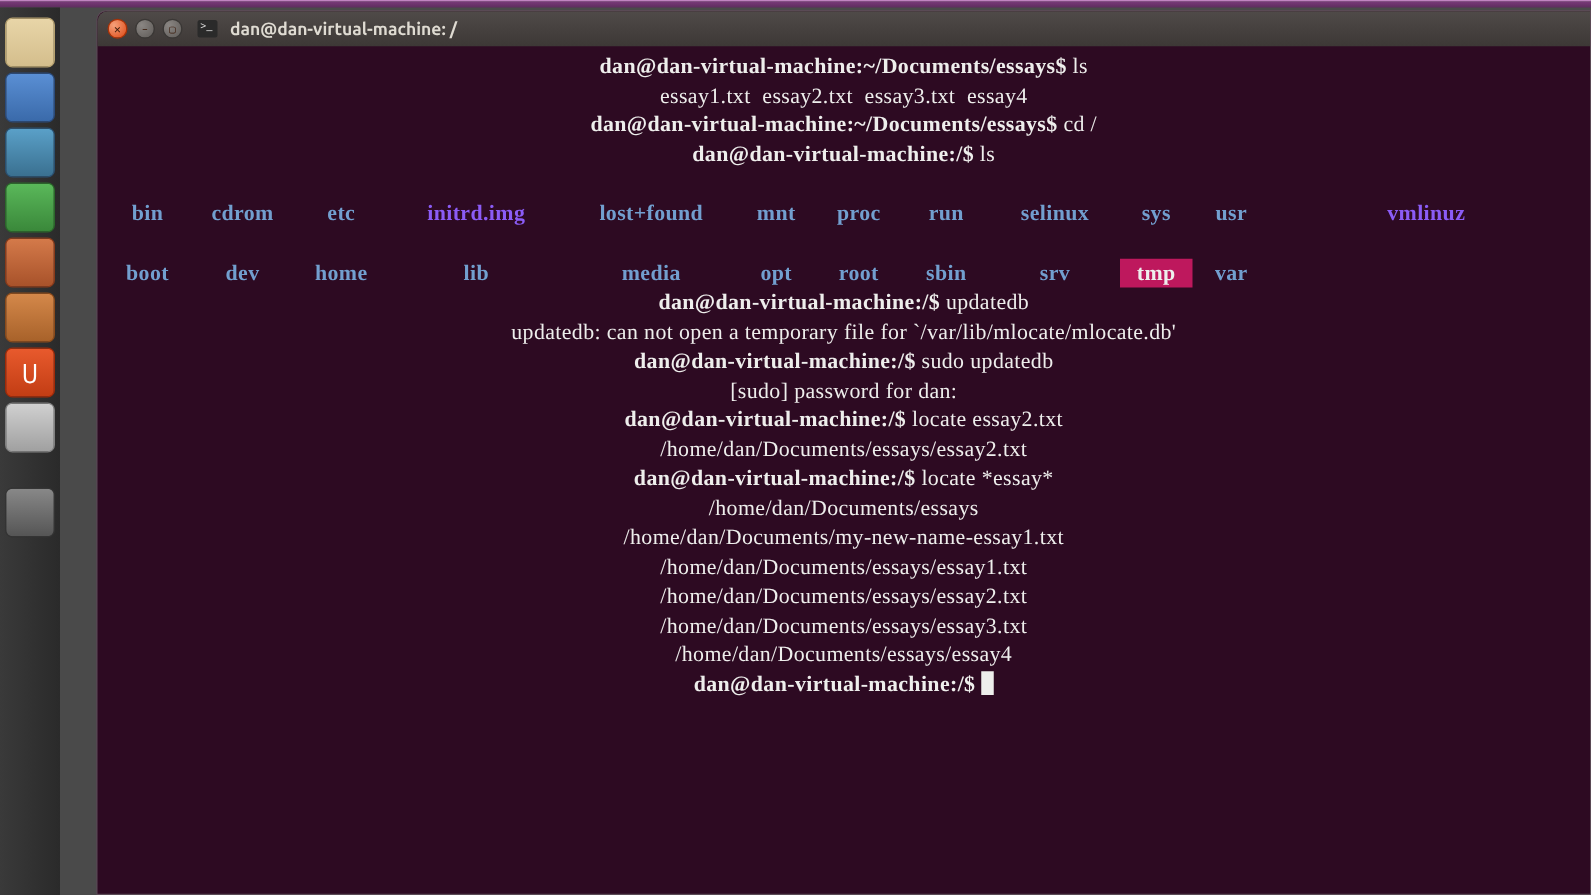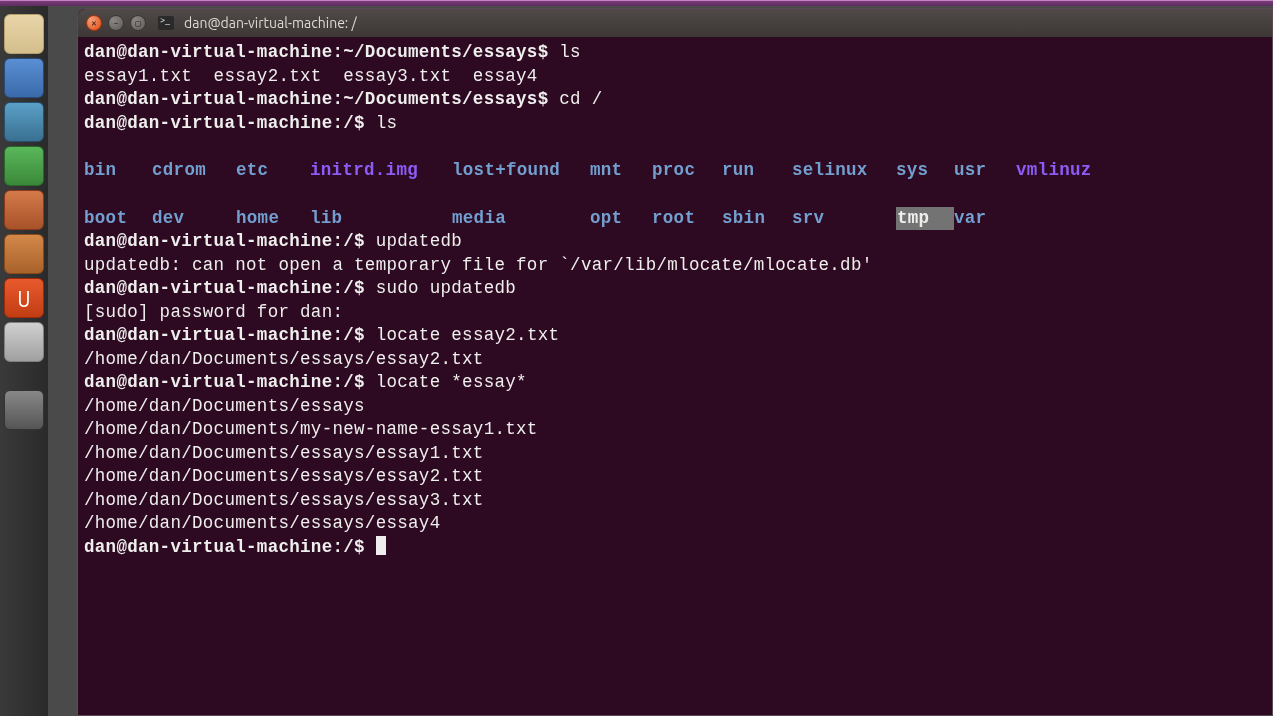--- a/index.html
+++ b/index.html
@@ -73,38 +73,39 @@
     color: #3a1a0a;
   }
   .btn-close { background: radial-gradient(circle at 30% 30%, #f5a07a, #dd4814); border:1px solid #a83208; }
   .btn-min   { background: radial-gradient(circle at 30% 30%, #8a8683, #5f5b58); border:1px solid #3a3735; }
   .btn-max   { background: radial-gradient(circle at 30% 30%, #8a8683, #5f5b58); border:1px solid #3a3735; }
   .title-icon { width:16px; height:14px; background:#2a2a2a; border-radius:2px; margin-left:6px; position:relative; }
   .title-icon::after { content:">_"; position:absolute; left:2px; top:-1px; color:#ddd; font-size:9px; }
   .title-text {
     color: #dfdbd2;
     font-size: 14px;
-    font-weight: normal;
+    font-weight: bold;
     margin-left: 4px;
     font-family: Ubuntu, sans-serif;
   }
   .terminal-body {
     padding: 4px 6px;
     font-size: 17.5px;
     line-height: 23.5px;
     color: #eeeeec;
     white-space: pre;
-    font-family: Liberation Mono, monospace;
+    font-family: Liberation Serif, serif;
     letter-spacing: 0.3px;
+    text-align: center;
   }
   .prompt { color: #eeeeec; font-weight: bold; }
   .cmd { color: #eeeeec; }
   .dir-blue { color: #729fcf; font-weight: bold; }
   .link-cyan{ color: #8b5cf6; font-weight: bold; }
-  .hl-green { background:#737373; color:#eeeeec; font-weight:bold; padding:0 1px; }
+  .hl-green { background:#be185d; color:#eeeeec; font-weight:bold; padding:0 1px; }
   .cursor {
     display: inline-block;
     width: 10px;
     height: 19px;
     background: #eeeeec;
     vertical-align: -3px;
   }
   .ls-grid {
     display: grid;
     grid-template-columns: 68px 84px 74px 142px 138px 62px 70px 70px 104px 58px 62px auto;

